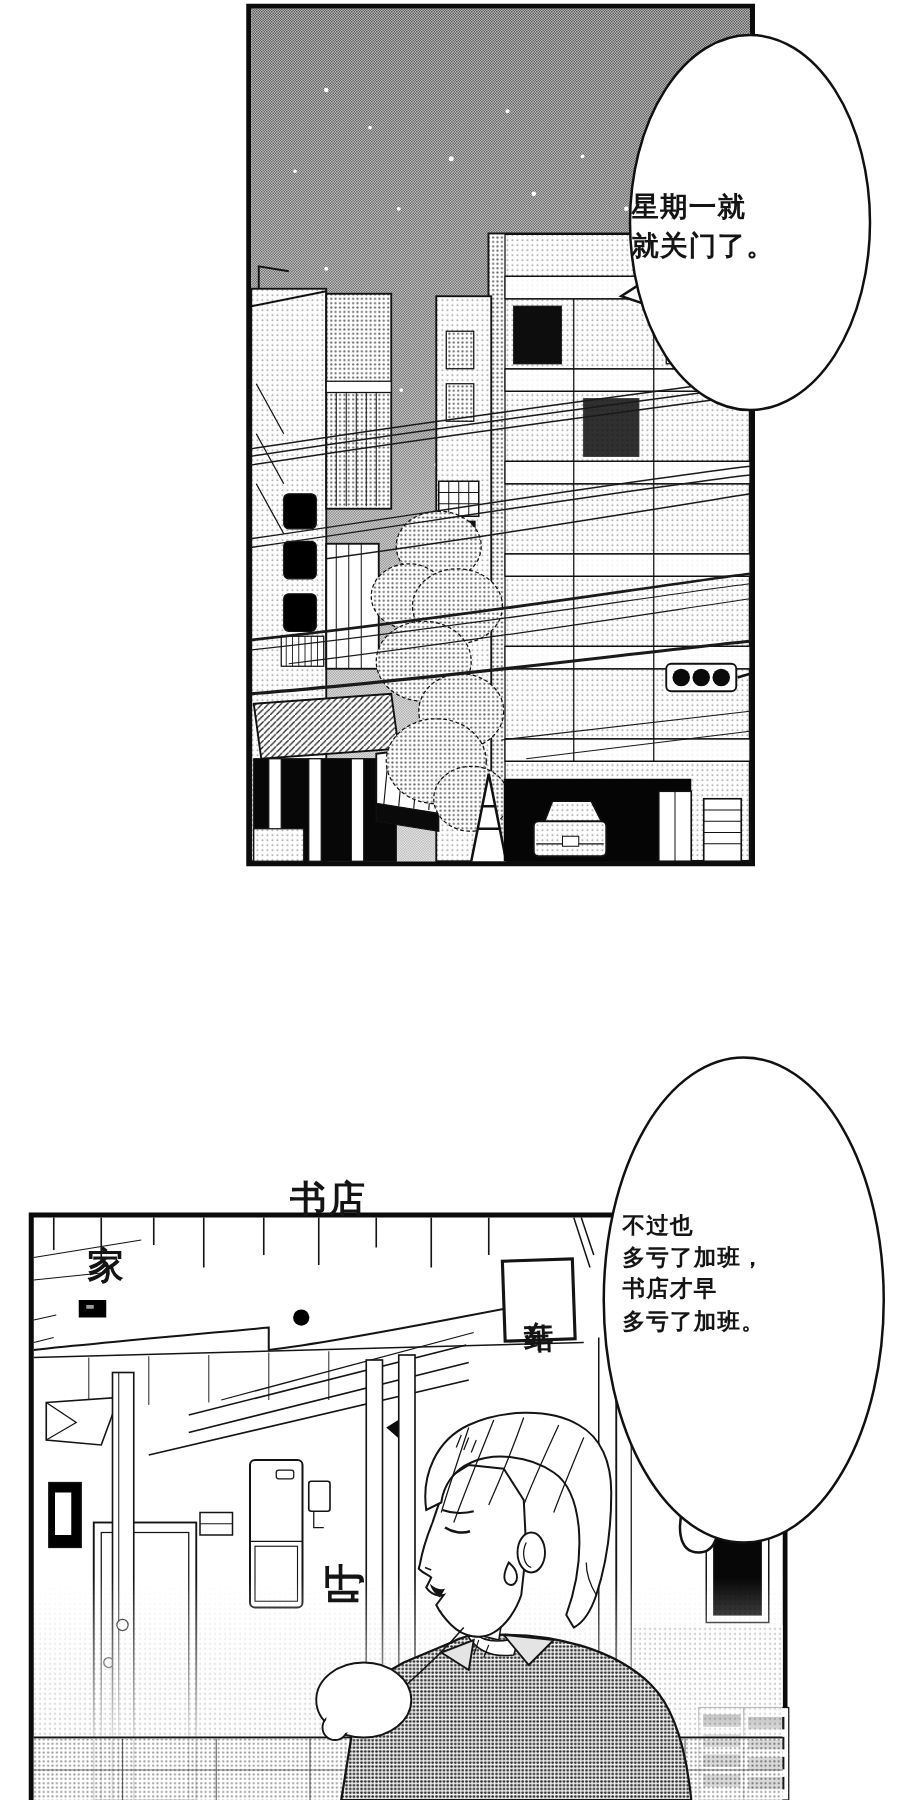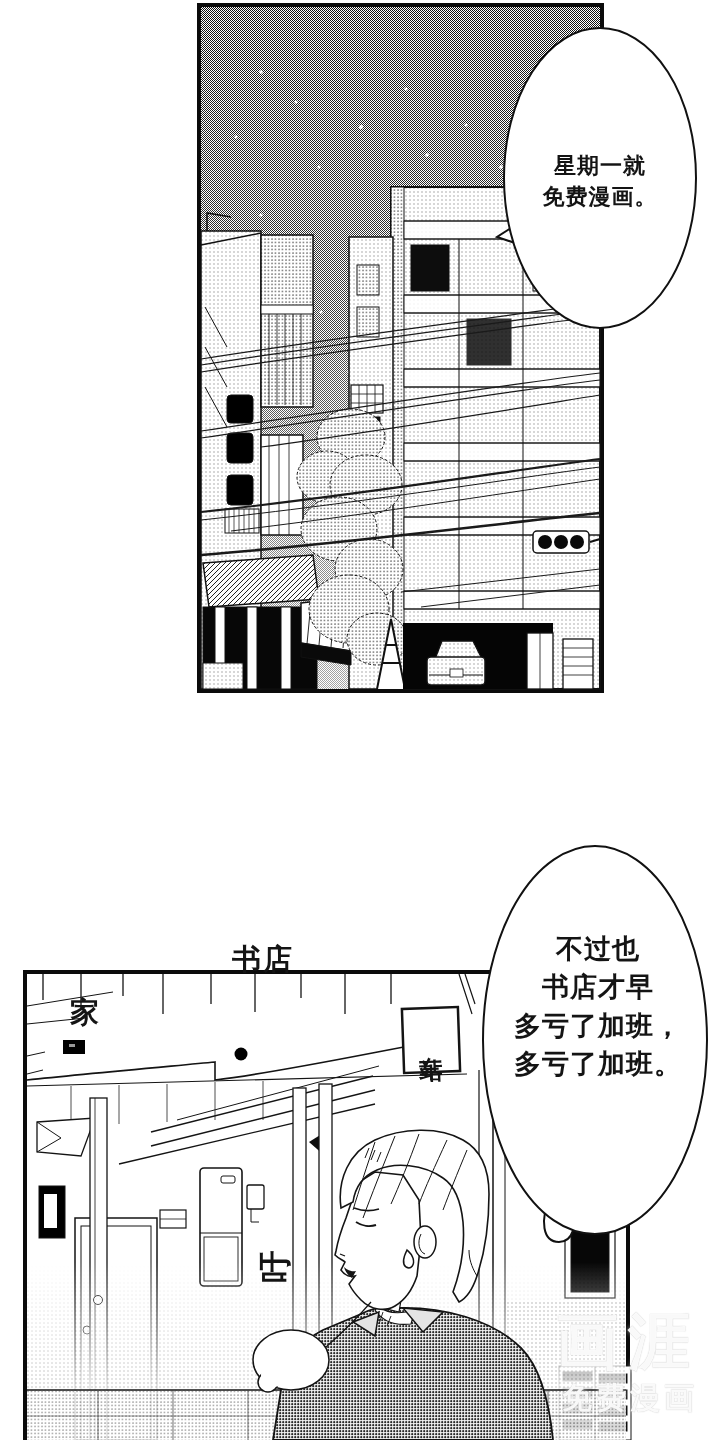--- a/index.html
+++ b/index.html
@@ -3,24 +3,24 @@
 <meta charset="utf-8">
 <style>
   html,body{margin:0;padding:0;background:#fff;}
   .page{position:relative;width:720px;height:1440px;background:#fff;overflow:hidden;
         font-family:"Liberation Sans","DejaVu Sans",sans-serif;color:#141414;}
   .panel{position:absolute;box-sizing:border-box;border:4px solid #0b0b0b;background:#fff;}
   .panel svg{display:block;overflow:visible;}
   #panel-top{left:197px;top:3px;width:407px;height:690px;z-index:1;}
   #panel-bottom{left:23px;top:970px;width:607px;height:474px;z-index:2;}
   .overlay-text{position:absolute;z-index:10;}
-  .bubble-text{font-weight:600;text-align:center;line-height:1.42;letter-spacing:1px;}
+  .bubble-text{font-weight:600;text-align:left;line-height:1.42;letter-spacing:1px;}
   .bubble-text span{display:block;white-space:nowrap;}
   #bubble1-text{left:505px;top:150px;width:190px;font-size:22px;}
-  #bubble2-text{left:498px;top:930px;width:200px;font-size:27px;}
+  #bubble2-text{left:498px;top:968px;width:200px;font-size:18px;}
   .map-label{font-weight:600;font-size:29px;letter-spacing:2px;}
   #map-home{left:70px;top:993px;}
   #map-bookstore{left:232px;top:940px;}
   #station-text{left:403px;top:1008px;width:56px;height:64px;display:flex;align-items:center;justify-content:center;
     writing-mode:vertical-rl;text-orientation:upright;font-size:23px;font-weight:600;letter-spacing:2px;
     transform:rotate(-2deg);}
   #sigh-sfx{left:252px;top:1244px;width:46px;height:46px;display:flex;align-items:center;justify-content:center;
     font-size:33px;font-weight:600;transform:rotate(-90deg);}
   .watermark{position:absolute;left:556px;top:1308px;z-index:30;color:rgba(255,255,255,0.92);
     text-shadow:0 0 1px rgba(90,90,90,0.45),0 0 5px rgba(255,255,255,0.6);}
@@ -412,34 +412,30 @@
         <path d="M298,374 C316,358 332,342 344,328" fill="none" stroke="#141414" stroke-width="1.2"></path>
         <ellipse cx="264" cy="386" rx="38" ry="30" fill="#fff" stroke="#141414" stroke-width="1.5"></ellipse>
         <circle cx="241" cy="408" r="10" fill="#fff" stroke="#141414" stroke-width="1.5"></circle>
         <circle cx="246" cy="401" r="12" fill="#fff" stroke="none"></circle>
       </g>
     </svg>
   </div>
 
   <div class="overlay-text bubble-text" id="bubble1-text">
     <span>星期一就</span>
-    <span>免费漫画。</span>
+    <span>就关门了。</span>
   </div>
 
   <div class="overlay-text bubble-text" id="bubble2-text">
     <span>不过也</span>
+    <span>多亏了加班，</span>
     <span>书店才早</span>
-    <span>多亏了加班，</span>
     <span>多亏了加班。</span>
   </div>
 
   <div class="overlay-text map-label" id="map-home">家</div>
   <div class="overlay-text map-label" id="map-bookstore">书店</div>
   <div class="overlay-text" id="station-text">车站</div>
 
   <div class="overlay-text" id="sigh-sfx">吁</div>
 
-  <div class="watermark">
-    <div class="brand">画涯</div>
-    <div class="tagline">免费漫画</div>
-  </div>
 
 </div>
 
 </body></html>

